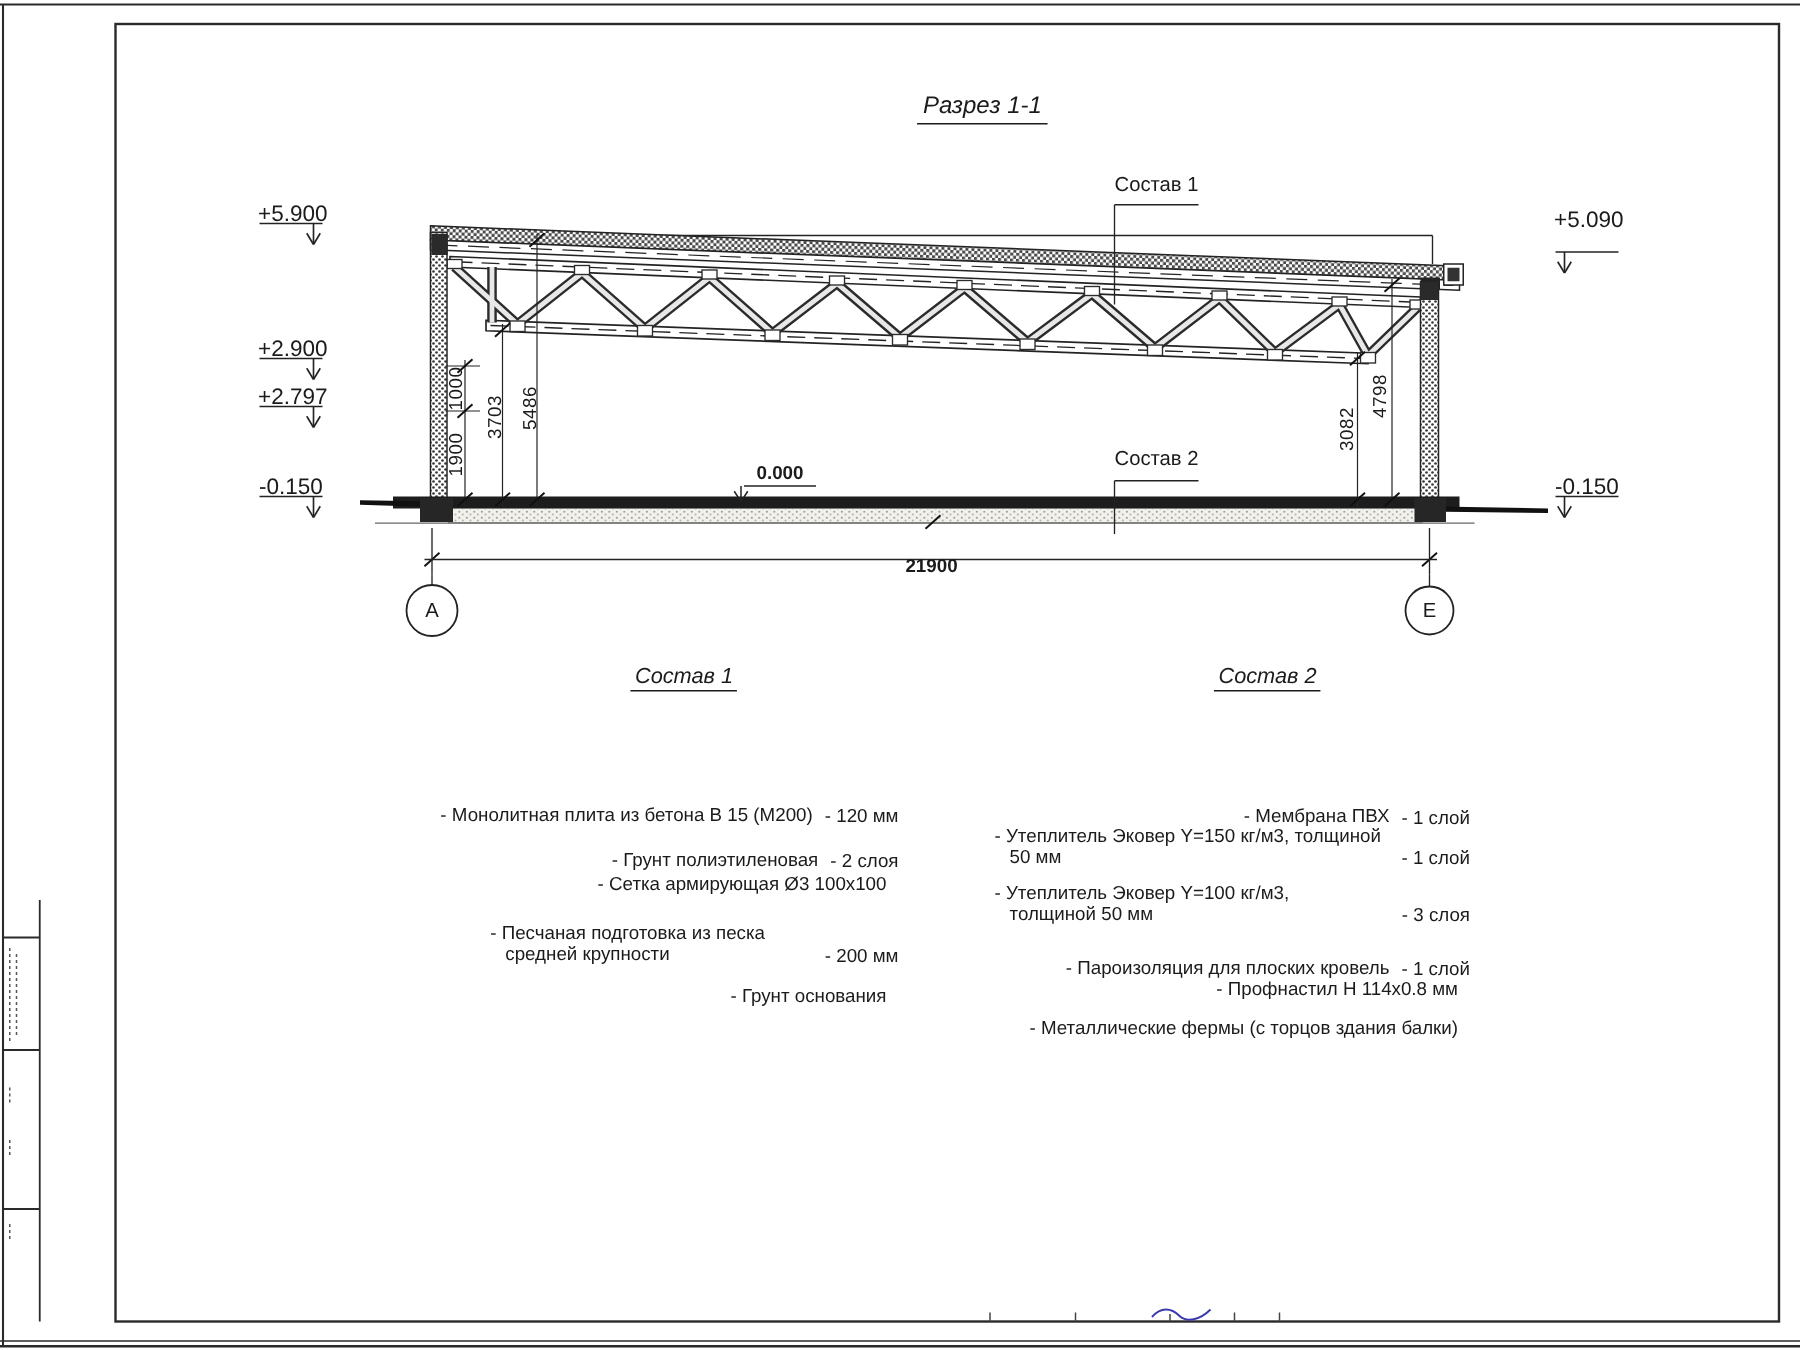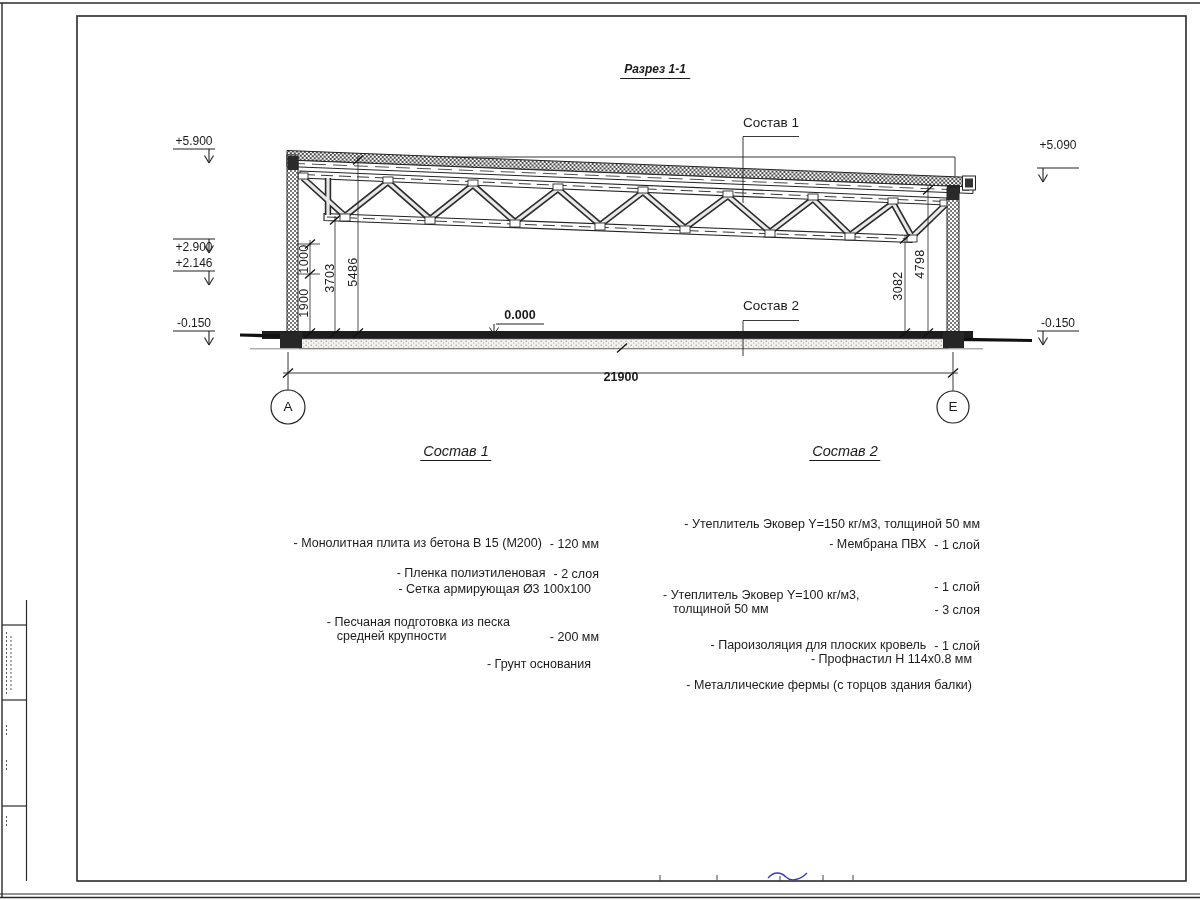--- a/index.html
+++ b/index.html
@@ -1,24 +1,24 @@
 <!DOCTYPE html>
 <html><head>
 <meta charset="utf-8">
 <style>
   html,body{margin:0;padding:0;width:1200px;height:900px;background:#fff;overflow:hidden;
     font-family:"Liberation Sans", sans-serif;color:#1b1b1b;}
   #sheet{position:relative;width:1200px;height:900px;}
   svg{position:absolute;left:0;top:0;}
   .txt{position:absolute;white-space:nowrap;}
-  .title{font-size:12px;font-style:italic;font-weight:bold;border-bottom:1.5px solid #1b1b1b;
+  .title{font-size:16px;font-style:italic;font-weight:normal;border-bottom:1.5px solid #1b1b1b;
     padding:0 4px 2px 4px;transform:translateX(-50%);}
   .callout{font-size:13.5px;transform:translateX(-50%);}
   .small{font-size:12.5px;}
-  .elev{width:44px;text-align:center;font-size:12px;}
+  .elev{width:44px;text-align:center;font-size:15px;}
   .vdim{font-size:12.5px;transform:translate(-50%,-50%) rotate(-90deg);letter-spacing:.4px;}
   .gridlbl{font-size:13.5px;transform:translate(-50%,-52%);}
   .ctr{transform:translateX(-50%);font-weight:bold;}
   .comp{position:absolute;font-size:12.5px;}
   .comp .hdr{position:absolute;top:0;font-size:14.5px;font-style:italic;
     border-bottom:1.2px solid #1b1b1b;padding:0 3px 1px 3px;transform:translateX(-50%);white-space:nowrap;}
   .row{position:absolute;left:0;right:0;display:flex;justify-content:flex-end;
     align-items:flex-end;column-gap:8px;}
   .nm{padding-left:10px;text-indent:-10px;line-height:1.18;}
   .nm.w1{max-width:205px;}
@@ -224,22 +224,22 @@
 
 <span class="txt title" style="left:655px;top:62px;">Разрез 1-1</span>
 
 <span class="txt callout" style="left:771px;top:115px;">Состав 1</span>
 <span class="txt callout" style="left:771px;top:298px;">Состав 2</span>
 
 <span class="txt small ctr" style="left:520px;top:308px;">0.000</span>
 <span class="txt small ctr" style="left:621px;top:370px;">21900</span>
 
 <span class="txt elev" style="left:172px;top:134px;">+5.900</span>
-<span class="txt elev" style="left:172px;top:240px;">+2.900</span>
-<span class="txt elev" style="left:172px;top:256px;">+2.146</span>
+<span class="txt elev" style="left:172px;top:224px;">+2.900</span>
+<span class="txt elev" style="left:172px;top:256px;">+2.797</span>
 <span class="txt elev" style="left:172px;top:316px;">-0.150</span>
 <span class="txt elev" style="left:1036px;top:138px;">+5.090</span>
 <span class="txt elev" style="left:1036px;top:316px;">-0.150</span>
 
 <span class="txt vdim" style="left:304px;top:303px;">1900</span>
 <span class="txt vdim" style="left:304px;top:259px;">1000</span>
 <span class="txt vdim" style="left:330px;top:278px;">3703</span>
 <span class="txt vdim" style="left:353px;top:272px;">5486</span>
 <span class="txt vdim" style="left:898px;top:286px;">3082</span>
 <span class="txt vdim" style="left:920px;top:264px;">4798</span>
@@ -247,21 +247,21 @@
 <span class="txt gridlbl" style="left:288px;top:407px;">А</span>
 <span class="txt gridlbl" style="left:953px;top:407px;">Е</span>
 
 <div class="comp" style="left:283px;top:443px;width:316px;height:210px;">
   <span class="hdr" style="left:173px;">Состав 1</span>
   <div class="row" style="top:46px;">
     <span class="nm">- Монолитная плита из бетона В 15 (М200)</span>
     <span class="val">- 120 мм</span>
   </div>
   <div class="row" style="top:76px;">
-    <span class="nm">- Пленка полиэтиленовая</span>
+    <span class="nm">- Грунт полиэтиленовая</span>
     <span class="val">- 2 слоя</span>
   </div>
   <div class="row" style="top:106px;">
     <span class="nm">- Сетка армирующая Ø3 100х100</span>
     <span class="val"></span>
   </div>
   <div class="row" style="top:139px;">
     <span class="nm w1">- Песчаная подготовка из песка средней крупности</span>
     <span class="val">- 200 мм</span>
   </div>
@@ -270,21 +270,21 @@
     <span class="val"></span>
   </div>
 </div>
 
 <div class="comp" style="left:663px;top:443px;width:317px;height:230px;">
   <span class="hdr" style="left:182px;">Состав 2</span>
   <div class="row" style="top:47px;">
     <span class="nm">- Мембрана ПВХ</span>
     <span class="val">- 1 слой</span>
   </div>
-  <div class="row" style="top:74px;flex-direction:column;">
+  <div class="row" style="top:74px;">
     <span class="nm">- Утеплитель Эковер Y=150 кг/м3, толщиной 50 мм</span>
     <span class="val">- 1 слой</span>
   </div>
   <div class="row" style="top:112px;gap:25px;">
     <span class="nm">- Утеплитель Эковер Y=100 кг/м3, толщиной 50 мм</span>
     <span class="val">- 3 слоя</span>
   </div>
   <div class="row" style="top:148px;">
     <span class="nm">- Пароизоляция для плоских кровель</span>
     <span class="val">- 1 слой</span>

